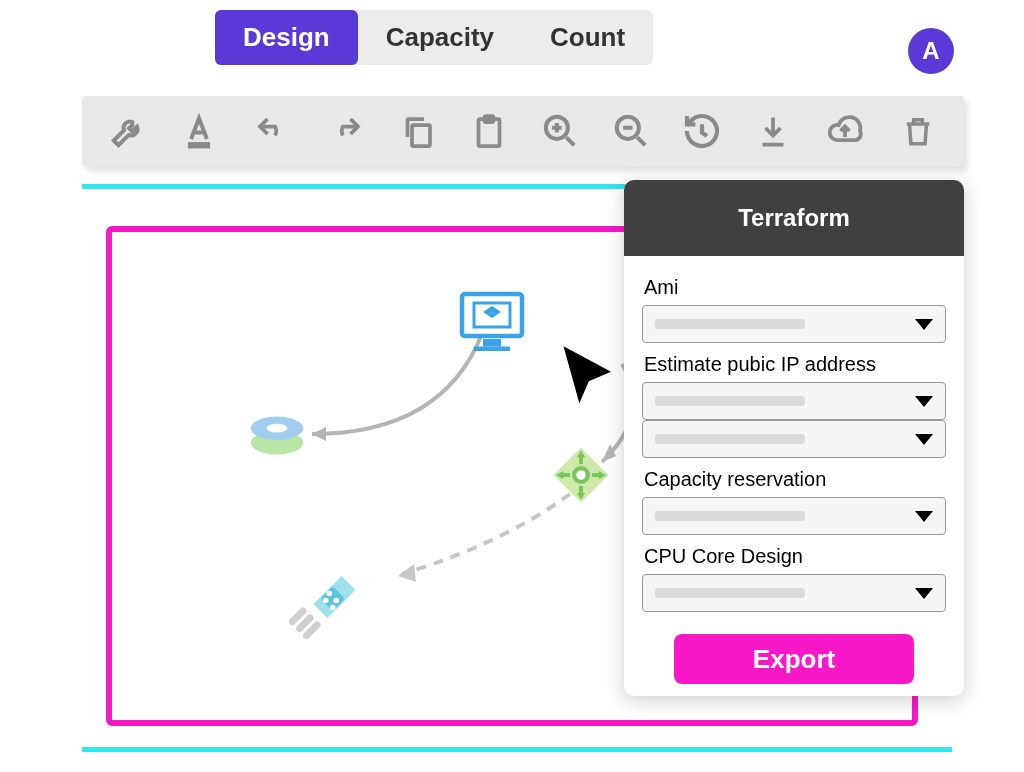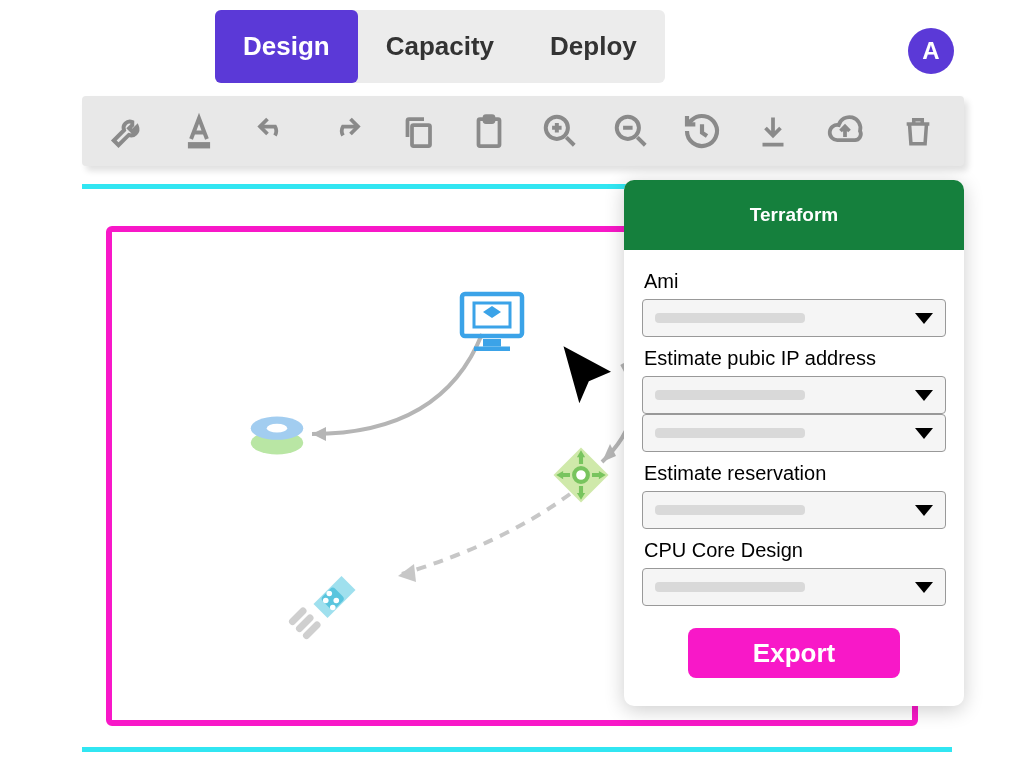--- a/index.html
+++ b/index.html
@@ -16,21 +16,21 @@
   top: 10px; left: 0; right: 0;
   display: flex; align-items: center;
 }
 .tabs {
   display: flex;
   margin-left: 215px;
   background: #ececec;
   border-radius: 6px;
 }
 .tab {
-  padding: 21px 28px;
+  padding: 12px 28px;
   font-size: 26px;
   font-weight: 700;
   color: #333;
   cursor: pointer;
   border-radius: 6px;
 }
 .tab.active { background: #5b39d7; color: #fff; }
 .avatar {
   position: absolute;
   right: 70px; top: 18px;
@@ -80,28 +80,28 @@
 .panel {
   position: absolute;
   top: 180px; right: 60px;
   width: 340px;
   background: #fff;
   border-radius: 10px;
   box-shadow: 0 4px 20px rgba(0,0,0,0.2);
   overflow: hidden;
 }
 .panel-head {
-  background: #15803d;
+  background: #404040;
   color: #fff;
   text-align: center;
-  font-size: 19px;
+  font-size: 24px;
   font-weight: 700;
   padding: 24px 0;
 }
-.panel-body { padding: 10px 18px 20px; }
+.panel-body { padding: 10px 18px 4px; }
 .field-label { font-size: 20px; margin: 10px 0 6px 2px; }
 .select-box {
   height: 38px;
   width: 100%;
   border: 1.5px solid #999;
   border-radius: 4px;
   background: #f5f5f5;
   display: flex; align-items: center; justify-content: space-between;
   padding: 0 12px;
   cursor: pointer;
@@ -111,35 +111,35 @@
 }
 .select-caret {
   width: 0; height: 0;
   border-left: 9px solid transparent;
   border-right: 9px solid transparent;
   border-top: 11px solid #000;
 }
 .export-btn {
   margin: 22px auto 8px;
   display: block;
-  width: 212px; height: 50px;
+  width: 240px; height: 50px;
   background: #f818c8;
   border: none; border-radius: 8px;
   color: #fff; font-size: 26px; font-weight: 700;
   cursor: pointer;
 }
 </style>
 </head>
 <body>
 
 <div class="topbar">
   <div class="tabs">
     <div class="tab active">Design</div>
     <div class="tab">Capacity</div>
-    <div class="tab">Deploy</div>
+    <div class="tab">Count</div>
   </div>
   <div class="avatar">A</div>
 </div>
 
 <div class="toolbar">
   <div class="tool-btn">
     <svg width="38" height="38" viewBox="0 0 24 24">
         <path d="M14.7 6.3a4 4 0 0 0-5.2 5.2L3 18l3 3 6.5-6.5a4 4 0 0 0 5.2-5.2l-3 3-2-2 2-2z"></path>
       </svg>
   </div>
@@ -283,21 +283,21 @@
     <div class="select-box">
         <div class="select-ph"></div>
         <div class="select-caret"></div>
       </div>
 
     <div class="select-box">
         <div class="select-ph"></div>
         <div class="select-caret"></div>
       </div>
 
-    <div class="field-label">Estimate reservation</div>
+    <div class="field-label">Capacity reservation</div>
     <div class="select-box">
         <div class="select-ph"></div>
         <div class="select-caret"></div>
       </div>
 
     <div class="field-label">CPU Core Design</div>
     <div class="select-box">
         <div class="select-ph"></div>
         <div class="select-caret"></div>
       </div>

